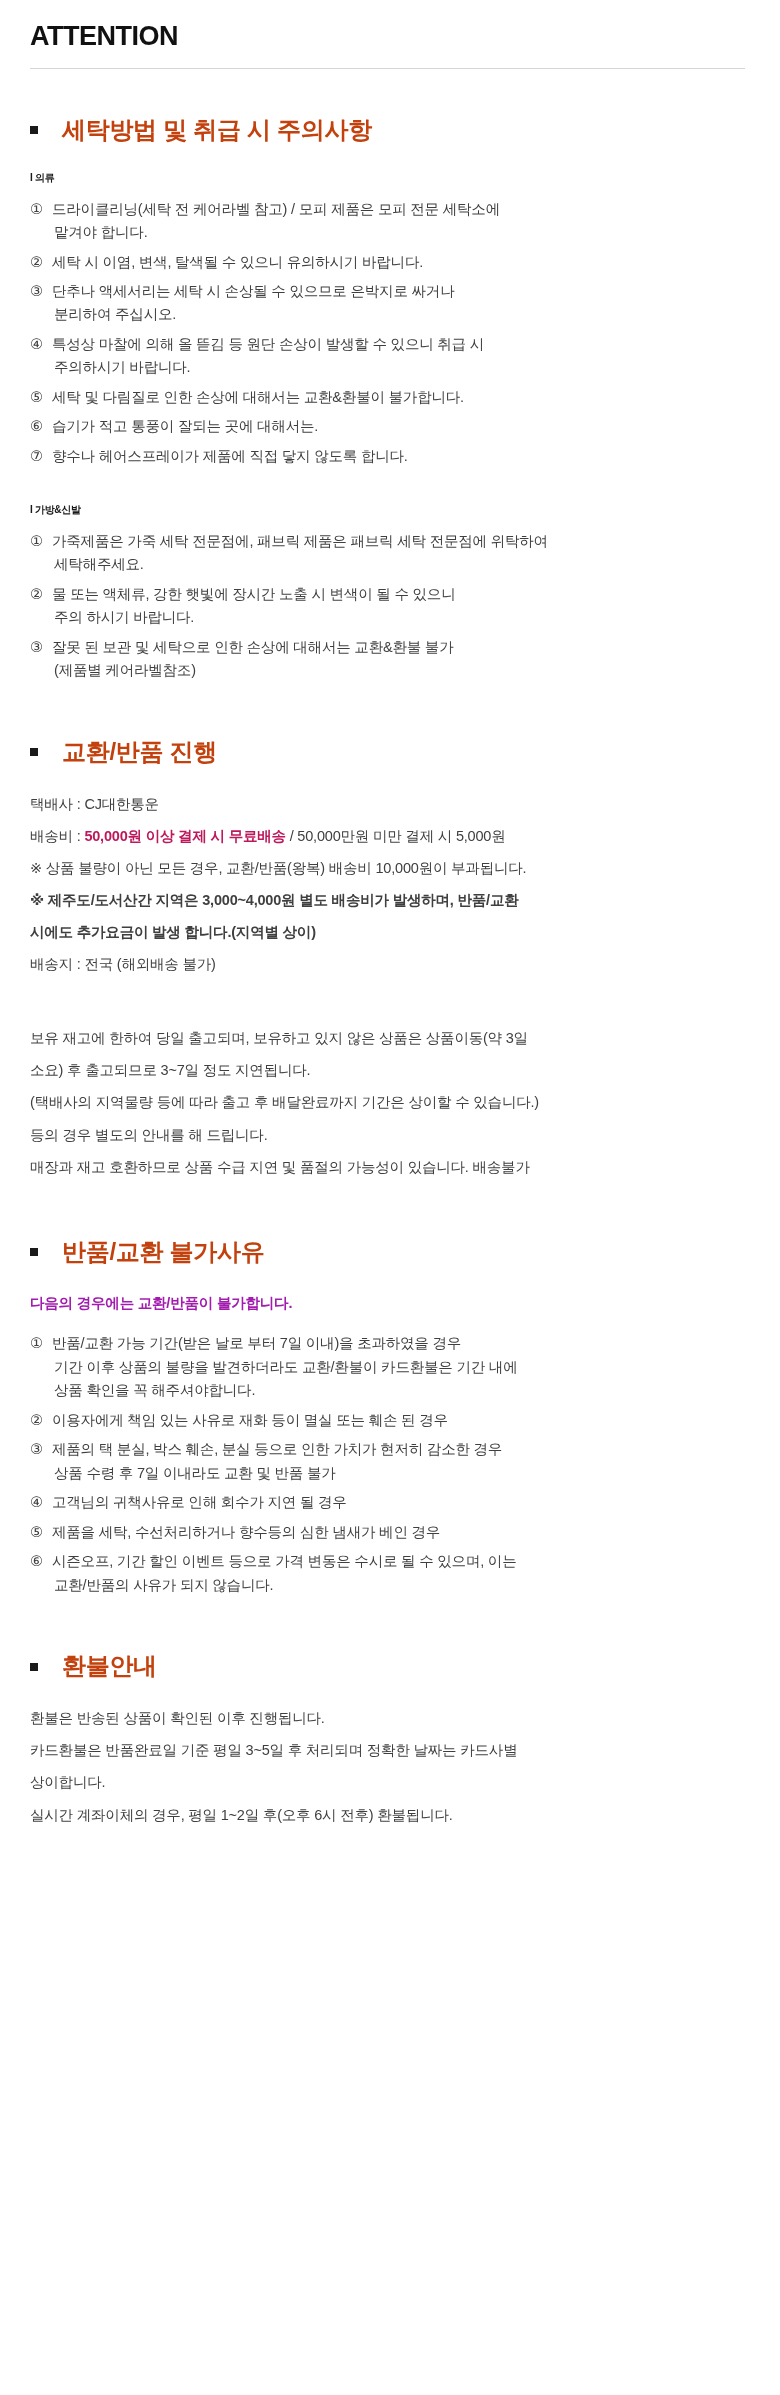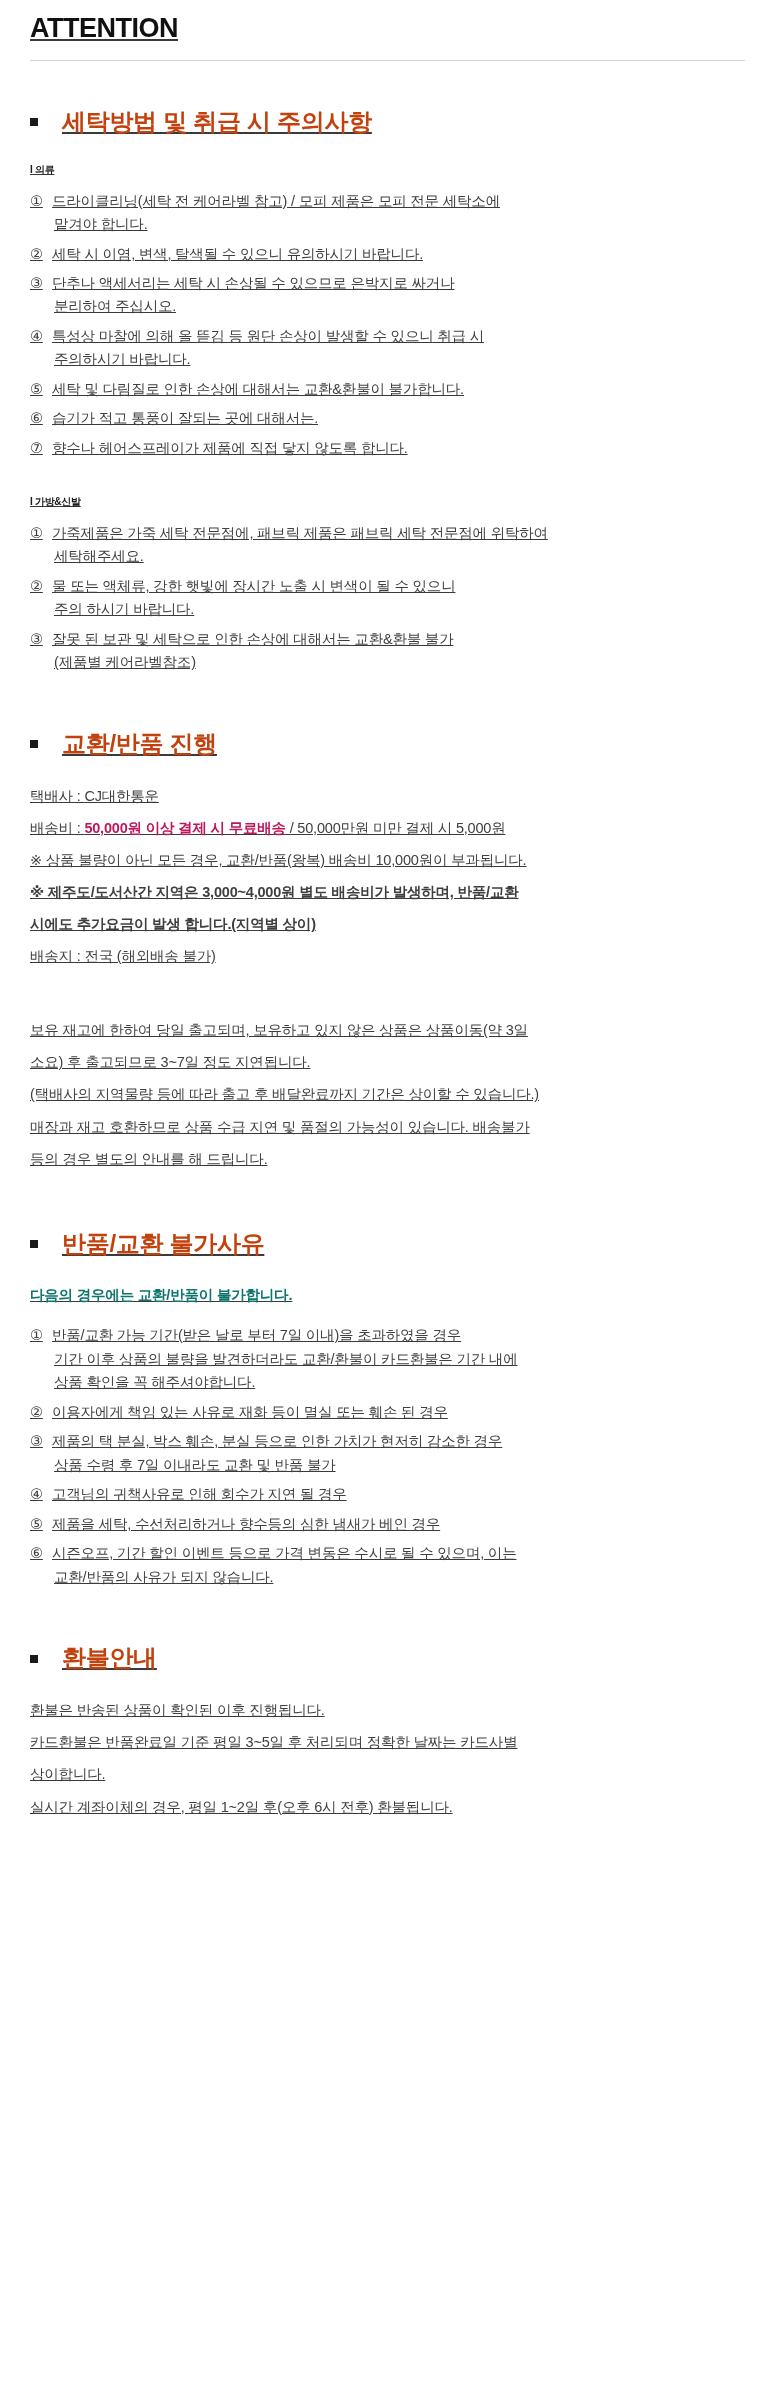--- a/index.html
+++ b/index.html
@@ -10,22 +10,21 @@
   }
   body {
     width: 780px;
     font-family: "Liberation Sans", "DejaVu Sans", sans-serif;
     color: #3a3a3a;
     font-size: 14.5px;
     line-height: 1.55;
   }
   .page {
     width: 775px;
-    padding: 0 30px 40px 30px;
-    text-decoration: underline;
+    padding: 8px 30px 40px 30px;
   }
 
   
   .attention-title {
     font-size: 27px;
     font-weight: bold;
     color: #111111;
     letter-spacing: -0.5px;
     padding-top: 8px;
     padding-bottom: 10px;
@@ -109,21 +108,21 @@
   .para-block p:last-child { margin-bottom: 0; }
 
   .strong-dark { font-weight: bold; color: #be185d; }
   .red-bold { color: #e8262d; font-weight: bold; }
 
   .gap-sm { height: 16px; }
   .gap-md { height: 28px; }
 
   .notice-red {
     font-weight: bold;
-    color: #0f766e;
+    color: #a21caf;
     font-size: 14.5px;
     margin: 0 0 18px 0;
     letter-spacing: -0.2px;
   }
 </style>
 </head>
 <body>
 
 <div class="page">
 
@@ -222,22 +221,22 @@
     <p class="red-bold">시에도 추가요금이 발생 합니다.(지역별 상이)</p>
     <p>배송지 : 전국 (해외배송 불가)</p>
   </div>
 
   <div class="gap-sm"></div>
 
   <div class="para-block">
     <p>보유 재고에 한하여 당일 출고되며, 보유하고 있지 않은 상품은 상품이동(약 3일</p>
     <p>소요) 후 출고되므로 3~7일 정도 지연됩니다.</p>
     <p>(택배사의 지역물량 등에 따라 출고 후 배달완료까지 기간은 상이할 수 있습니다.)</p>
+    <p>등의 경우 별도의 안내를 해 드립니다.</p>
     <p>매장과 재고 호환하므로 상품 수급 지연 및 품절의 가능성이 있습니다. 배송불가</p>
-    <p>등의 경우 별도의 안내를 해 드립니다.</p>
   </div>
 
   <div class="gap-md"></div>
 
   <div class="section-heading">
     <span class="bullet-square"></span>
     <span>반품/교환 불가사유</span>
   </div>
 
   <p class="notice-red">다음의 경우에는 교환/반품이 불가합니다.</p>

